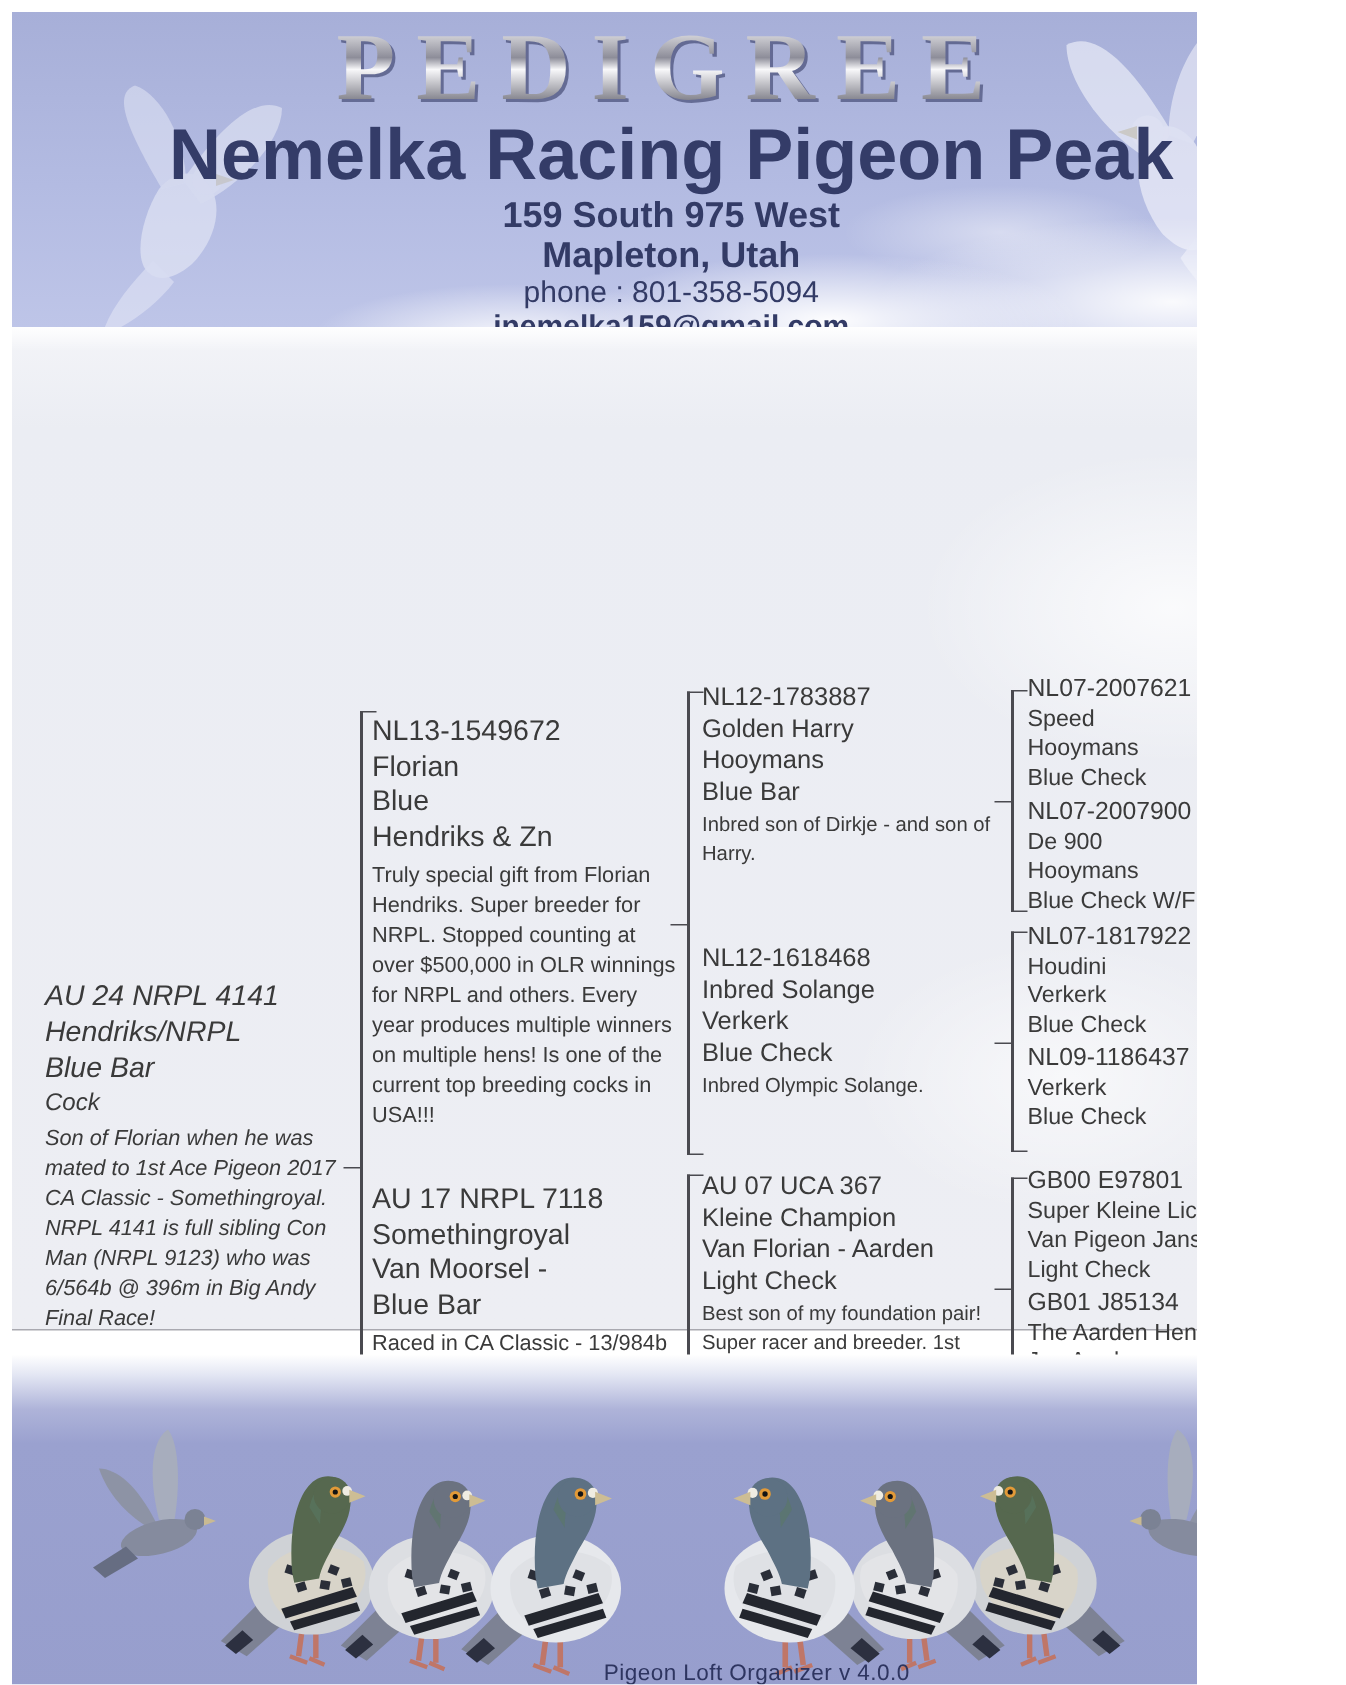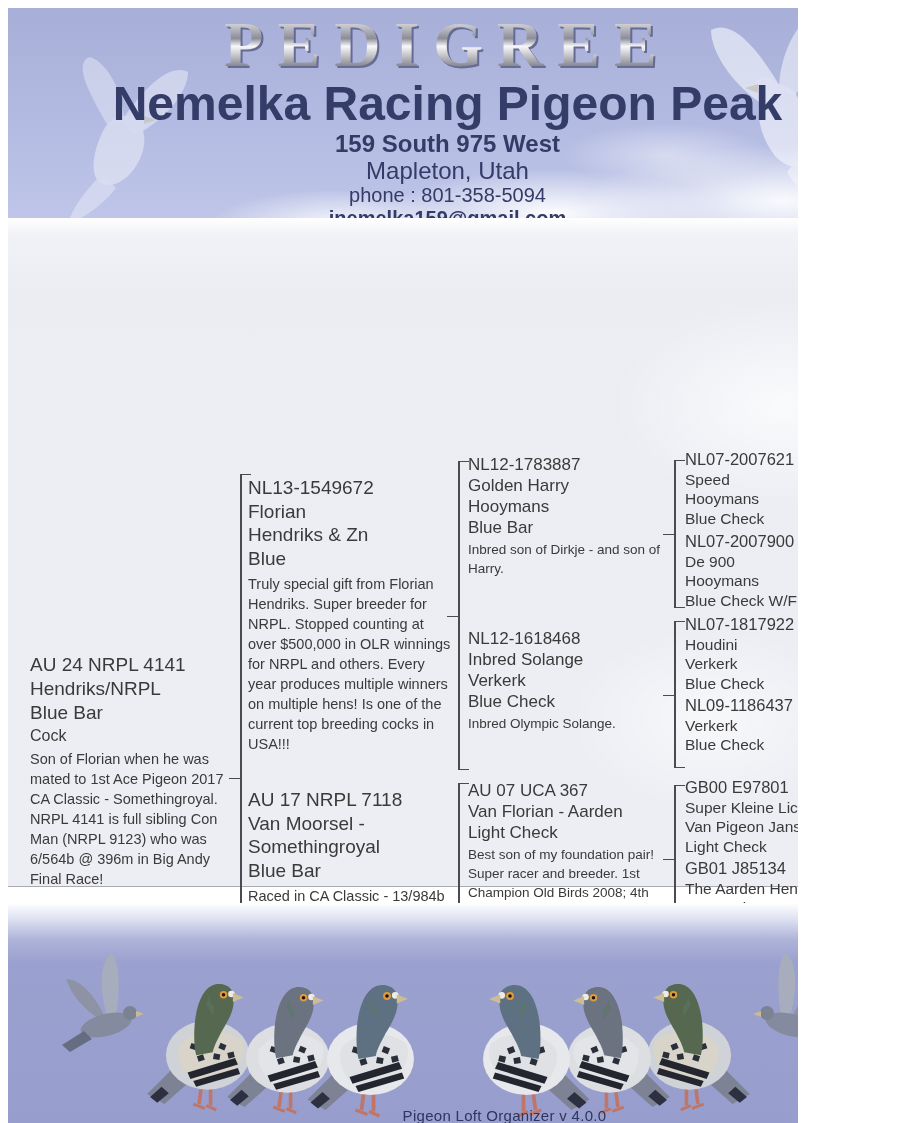--- a/index.html
+++ b/index.html
@@ -30,21 +30,21 @@
     background:linear-gradient(180deg,#ffffff 2%,#8d8d99 40%,#f8f8fa 52%,#62626e 92%);
     -webkit-background-clip:text; background-clip:text; color:transparent;
     filter:drop-shadow(2px 2px 0 rgba(42,48,90,.55));
     position:relative; z-index:2;
   }
   #loft-name {
     font-size:48px; line-height:52px; font-weight:bold; color:#343c68;
     letter-spacing:0px; margin-top:0px; position:relative; z-index:2;
   }
   .addr1 { font-size:24px; line-height:27px; font-weight:bold; color:#333b66; position:relative; z-index:2;}
-  .addr2 { font-size:24px; line-height:27px; font-weight:normal; color:#333b66; position:relative; z-index:2;}
+  .addr2 { font-size:24px; line-height:27px; font-weight:bold; color:#333b66; position:relative; z-index:2;}
   .phone { font-size:20px; line-height:23px; font-weight:normal; color:#333b66; position:relative; z-index:2;}
   .email { font-size:20px; line-height:22px; font-weight:bold; color:#333b66; position:relative; z-index:2;}
 
   
   #main {
     position:absolute; left:8px; top:218px; width:879px; height:668px;
     background:
       radial-gradient(ellipse 260px 160px at 88% 28%, rgba(255,255,255,.75), rgba(255,255,255,0) 65%),
       radial-gradient(ellipse 220px 140px at 80% 75%, rgba(255,255,255,.6), rgba(255,255,255,0) 65%),
       linear-gradient(180deg,#f3f4f8 0%, #ebedf3 10%, #edeef3 100%);
@@ -60,21 +60,21 @@
   .g1 .sex  { font-size:16px;   line-height:22px; }
   .g1 .note { font-size:14.5px; line-height:20px; margin-top:2px; }
   .g2 .main { font-size:19px;   line-height:23.5px; }
   .g2 .note { font-size:14.5px; line-height:20px; margin-top:4px; }
   .g3 .main { font-size:17px;   line-height:21px; }
   .g3 .note { font-size:13.5px; line-height:19px; margin-top:2px; }
   .g4 .main { font-size:15.5px; line-height:19.5px; }
   .g4 .band { font-size:16.5px; }
 
   
-  #subject   { left:22px;  top:435px; width:196px; }
+  #subject   { left:22px;  top:435px; width:196px;font-style:italic; }
   #sig-line  { position:absolute; left:27px; top:813px; width:178px; height:0;
                border-top:2px dashed #4f4f55; }
   #sig-label { position:absolute; left:27px; top:820px; width:178px; text-align:center;
                font-size:15px; color:#3a3a3a; }
 
   
   #parent-0      { left:240px; top:258px; width:205px; }
   #parent-1      { left:240px; top:570px; width:205px; }
   #gp-0          { left:460px; top:236px; width:200px; }
   #gp-1          { left:460px; top:410px; width:200px; }
@@ -186,48 +186,49 @@
       <div class="main">Blue Bar</div>
       <div class="sex">Cock</div>
       <div class="note">Son of Florian when he was mated to 1st Ace Pigeon 2017 CA Classic - Somethingroyal. NRPL 4141 is full sibling Con Man (NRPL 9123) who was 6/564b @ 396m in Big Andy Final Race!</div>
     </div>
     <div id="sig-line"></div>
     <div id="sig-label">Signature</div>
 
     <div class="entry g2" id="parent-0">
       <div class="main">NL13-1549672</div>
       <div class="main">Florian</div>
+      <div class="main">Blue</div>
       <div class="main">Hendriks &amp; Zn</div>
-      <div class="main">Blue</div>
       <div class="note">Truly special gift from Florian Hendriks. Super breeder for NRPL. Stopped counting at over $500,000 in OLR winnings for NRPL and others. Every year produces multiple winners on multiple hens!  Is one of the current top breeding cocks in USA!!!</div>
     </div>
     <div class="entry g2" id="parent-1">
       <div class="main">AU 17 NRPL 7118</div>
+      <div class="main">Somethingroyal</div>
       <div class="main">Van Moorsel -</div>
-      <div class="main">Somethingroyal</div>
       <div class="main">Blue Bar</div>
       <div class="note">Raced in CA Classic - 13/984b 140m; 16/965b 186m; and 9/908b 300 miles. 1st Average Speed winner. Won $36,000+ in prizes and pool. Bred 1st Place bird &amp; $$ winner in Blue Bucket. Bred 6th Place Big Andy 400m Final Race - $5,000 winner.</div>
     </div>
 
     <div class="entry g3" id="gp-0">
       <div class="main">NL12-1783887</div>
       <div class="main">Golden Harry</div>
       <div class="main">Hooymans</div>
       <div class="main">Blue Bar</div>
       <div class="note">Inbred son of Dirkje - and son of Harry.</div>
     </div>
     <div class="entry g3" id="gp-1">
       <div class="main">NL12-1618468</div>
       <div class="main">Inbred Solange</div>
       <div class="main">Verkerk</div>
       <div class="main">Blue Check</div>
       <div class="note">Inbred Olympic Solange.</div>
     </div>
     <div class="entry g3" id="gp-2">
       <div class="main">AU 07 UCA 367</div>
+      <div class="main">Kleine Champion</div>
       <div class="main">Van Florian - Aarden</div>
       <div class="main">Light Check</div>
       <div class="note">Best son of my foundation pair!  Super racer and breeder. 1st Champion Old Birds 2008; 4th Champion Old Birds 2009;</div>
     </div>
     <div class="entry g3" id="gp-3">
       <div class="main">B14-3135899</div>
       <div class="main">Debacker Hen</div>
       <div class="main">Chris Debacker</div>
       <div class="main">Blue Bar</div>
       <div class="note">TOP SHELF HEN!! Bred Average Speed $$ winner in Plymouth Peak, bred $$ winner in South Carolina</div>

